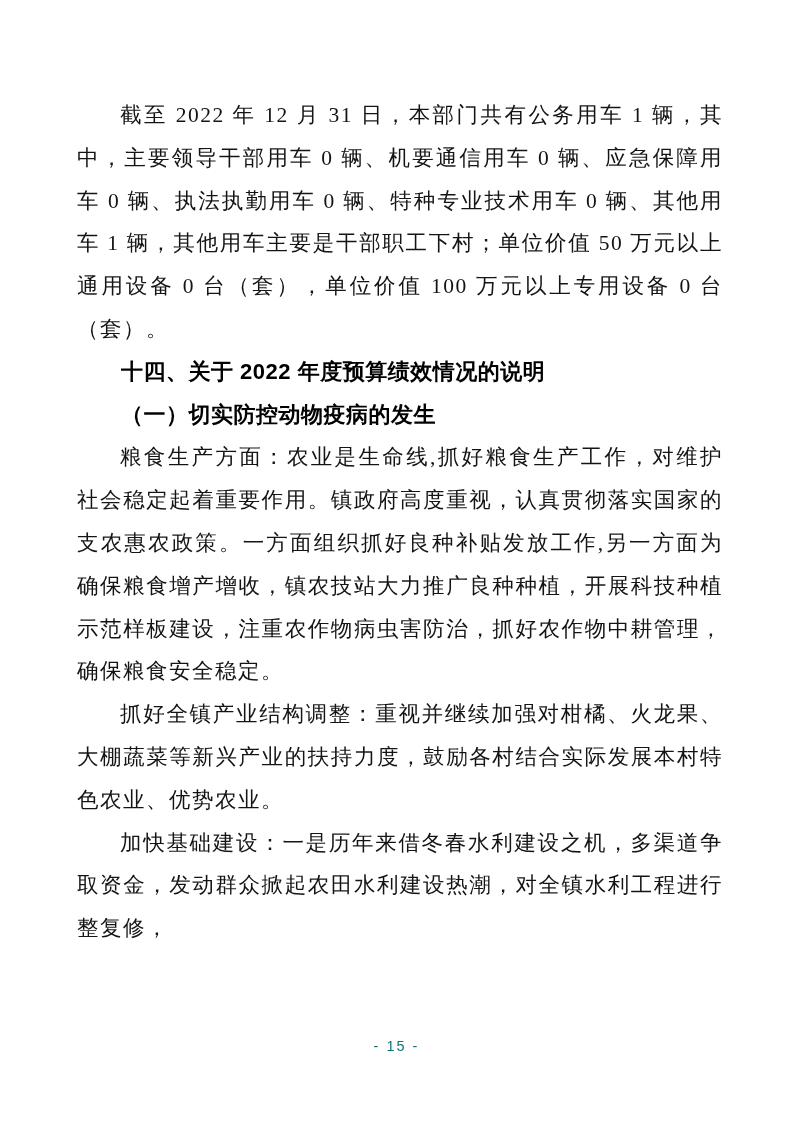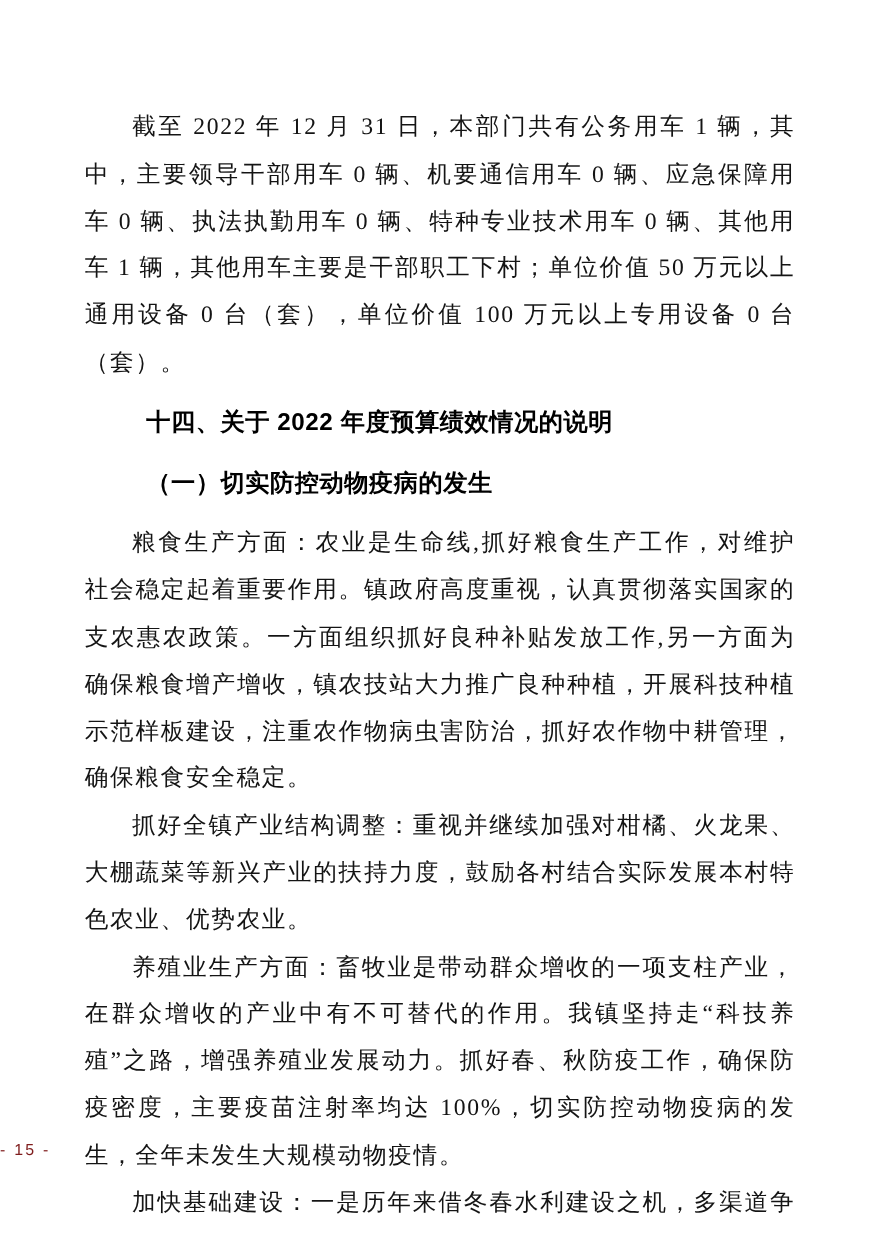--- a/index.html
+++ b/index.html
@@ -26,48 +26,47 @@
     margin: 0;
     font-size: 21.5px;
     line-height: 42.8px;
     letter-spacing: 1.5px;
     text-align: justify;
     text-justify: inter-character;
     text-indent: 2em;
     font-family: "Liberation Serif", serif;
   }
   .h-main, .h-sub {
-    margin: 12px;
+    margin: 0;
     font-size: 22px;
     line-height: 42.8px;
     letter-spacing: 0.5px;
     font-weight: bold;
     text-indent: 2em;
     color: #000000;
     font-family: "Liberation Sans", sans-serif;
   }
   .footer {
     position: absolute;
     top: 1038px;
     left: 0;
     width: 100%;
-    text-align: left;
+    text-align: center;
     font-size: 14.5px;
     letter-spacing: 2px;
-    color: #7f1d1d;
+    color: #0f766e;
     font-family: "Liberation Sans", sans-serif;
   }
 </style>
 </head>
 <body>
 
 <div class="page">
   <div class="content">
     <p class="para">截至 2022 年 12 月 31 日，本部门共有公务用车 1 辆，其中，主要领导干部用车 0 辆、机要通信用车 0 辆、应急保障用车 0 辆、执法执勤用车 0 辆、特种专业技术用车 0 辆、其他用车 1 辆，其他用车主要是干部职工下村；单位价值 50 万元以上通用设备 0 台（套），单位价值 100 万元以上专用设备 0 台（套）。</p>
     <p class="h-main">十四、关于 2022 年度预算绩效情况的说明</p>
     <p class="h-sub">（一）切实防控动物疫病的发生</p>
     <p class="para">粮食生产方面：农业是生命线,抓好粮食生产工作，对维护社会稳定起着重要作用。镇政府高度重视，认真贯彻落实国家的支农惠农政策。一方面组织抓好良种补贴发放工作,另一方面为确保粮食增产增收，镇农技站大力推广良种种植，开展科技种植示范样板建设，注重农作物病虫害防治，抓好农作物中耕管理，确保粮食安全稳定。</p>
     <p class="para">抓好全镇产业结构调整：重视并继续加强对柑橘、火龙果、大棚蔬菜等新兴产业的扶持力度，鼓励各村结合实际发展本村特色农业、优势农业。</p>
-    <p class="para">养殖业生产方面：畜牧业是带动群众增收的一项支柱产业，在群众增收的产业中有不可替代的作用。我镇坚持走“科技养殖”之路，增强养殖业发展动力。抓好春、秋防疫工作，确保防疫密度，主要疫苗注射率均达 100%，切实防控动物疫病的发生，全年未发生大规模动物疫情。</p>
     <p class="para">加快基础建设：一是历年来借冬春水利建设之机，多渠道争取资金，发动群众掀起农田水利建设热潮，对全镇水利工程进行整复修，</p>
   </div>
   <div class="footer">- 15 -</div>
 </div>
 
 </body></html>

